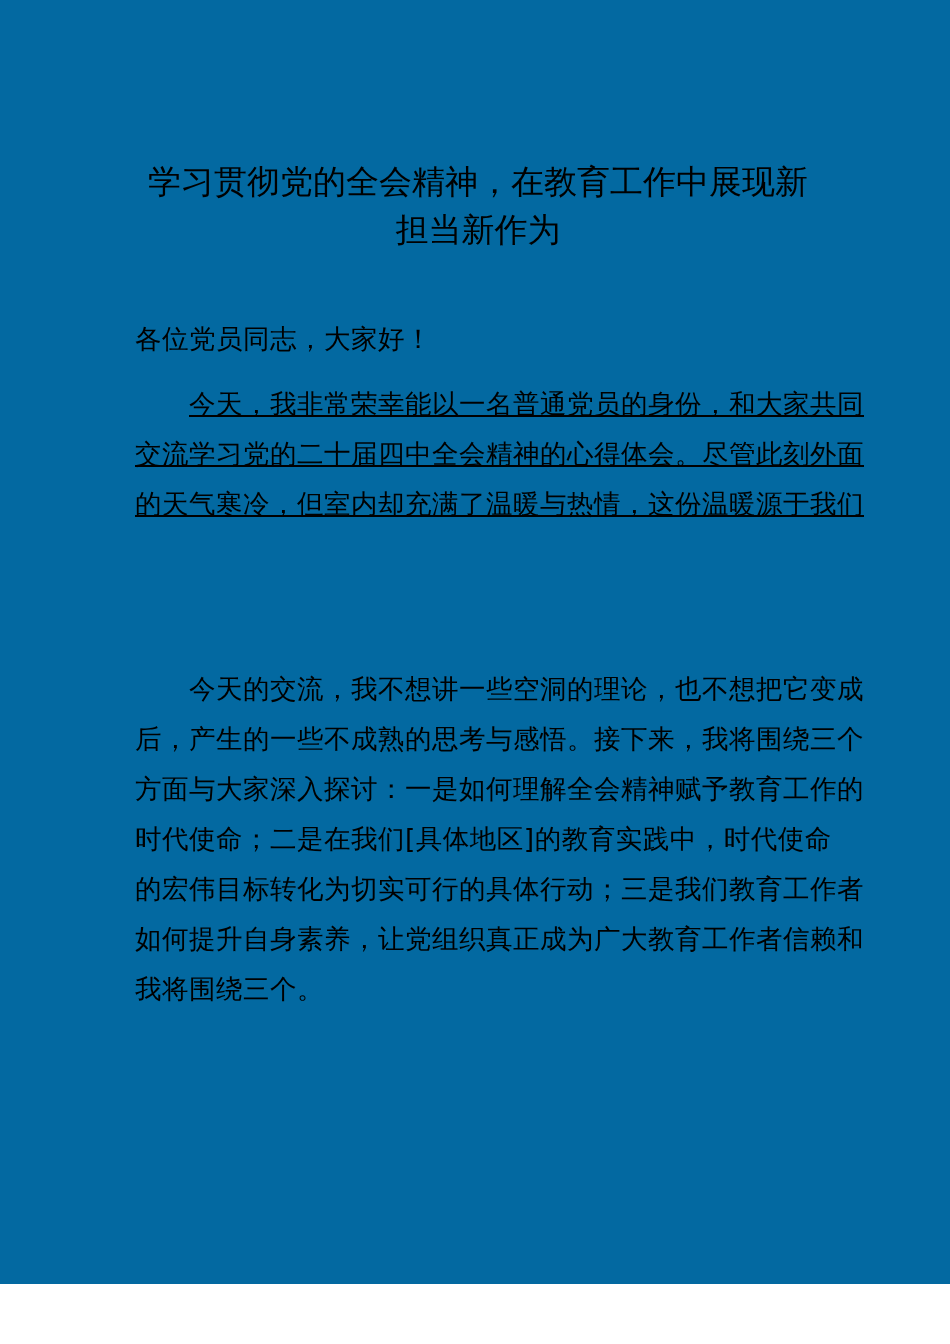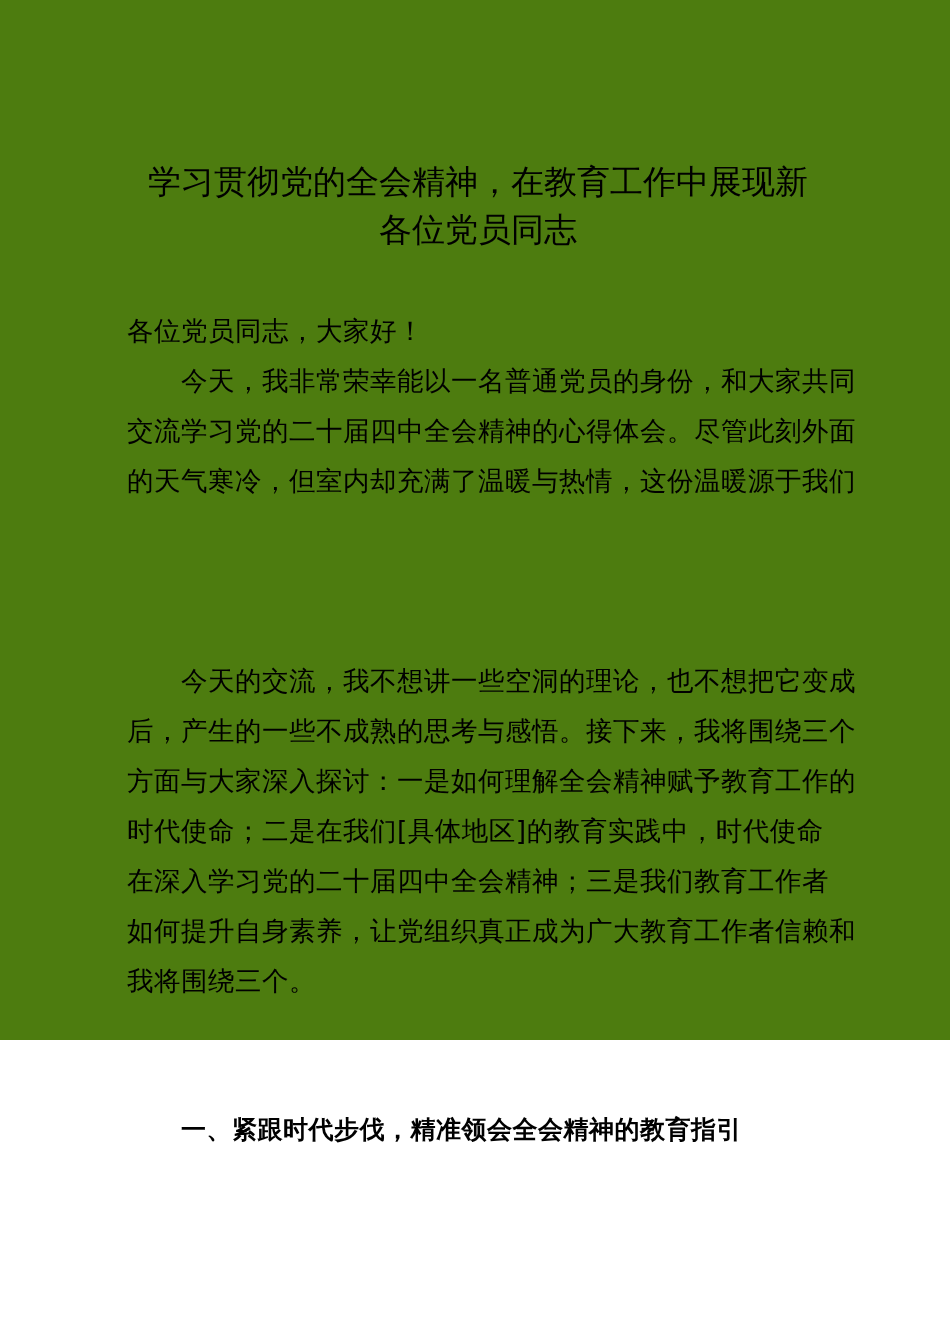--- a/index.html
+++ b/index.html
@@ -13,55 +13,55 @@
       position: relative;
       overflow: hidden;
       font-family: "DejaVu Sans", "Liberation Sans", sans-serif;
       color: #000000;
     }
     .page {
       position: absolute;
       left: 0;
       top: 0;
       width: 950px;
-      height: 1040px;
-      background: #4d7c0f;
+      height: 1284px;
+      background: #0369a1;
     }
     .title {
       position: absolute;
       left: 120px;
       top: 158px;
       width: 716px;
       text-align: center;
       font-size: 33px;
       line-height: 48px;
       letter-spacing: 0px;
       margin: 0;
       font-weight: normal;
     }
     .body-text {
       position: absolute;
       left: 127px;
       width: 705px;
       font-size: 26.5px;
       line-height: 50px;
       letter-spacing: 0.5px;
-      margin: 0;
+      margin: 8px;
       text-align: justify;
     }
     .line {
       display: block;
       white-space: nowrap;
       height: 50px;
     }
     .indent {
       padding-left: 54px;
     }
     .greeting { top: 306px; }
-    .p1 { top: 356px; }
+    .p1 { top: 371px; text-decoration: underline; }
     .p2 { top: 656px; }
     .heading1 {
       position: absolute;
       left: 127px;
       top: 1105px;
       font-size: 25px;
       line-height: 50px;
       padding-left: 54px;
       margin: 0;
       letter-spacing: 0.5px;
@@ -69,38 +69,37 @@
       white-space: nowrap;
     }
   </style>
 </head>
 <body>
 
 <div class="page">
 
   <h1 class="title">
     <span class="line" style="height:48px">学习贯彻党的全会精神，在教育工作中展现新</span>
-    <span class="line" style="height:48px">各位党员同志</span>
+    <span class="line" style="height:48px">担当新作为</span>
   </h1>
 
   <p class="body-text greeting">
     <span class="line">各位党员同志，大家好！</span>
   </p>
 
   <p class="body-text p1">
     <span class="line indent">今天，我非常荣幸能以一名普通党员的身份，和大家共同</span>
     <span class="line">交流学习党的二十届四中全会精神的心得体会。尽管此刻外面</span>
     <span class="line">的天气寒冷，但室内却充满了温暖与热情，这份温暖源于我们</span>
   </p>
 
   <p class="body-text p2">
     <span class="line indent">今天的交流，我不想讲一些空洞的理论，也不想把它变成</span>
     <span class="line">后，产生的一些不成熟的思考与感悟。接下来，我将围绕三个</span>
     <span class="line">方面与大家深入探讨：一是如何理解全会精神赋予教育工作的</span>
     <span class="line">时代使命；二是在我们[具体地区]的教育实践中，时代使命</span>
-    <span class="line">在深入学习党的二十届四中全会精神；三是我们教育工作者</span>
+    <span class="line">的宏伟目标转化为切实可行的具体行动；三是我们教育工作者</span>
     <span class="line">如何提升自身素养，让党组织真正成为广大教育工作者信赖和</span>
     <span class="line">我将围绕三个。</span>
   </p>
 
-  <h2 class="heading1">一、紧跟时代步伐，精准领会全会精神的教育指引</h2>
 
 </div>
 
 </body></html>

